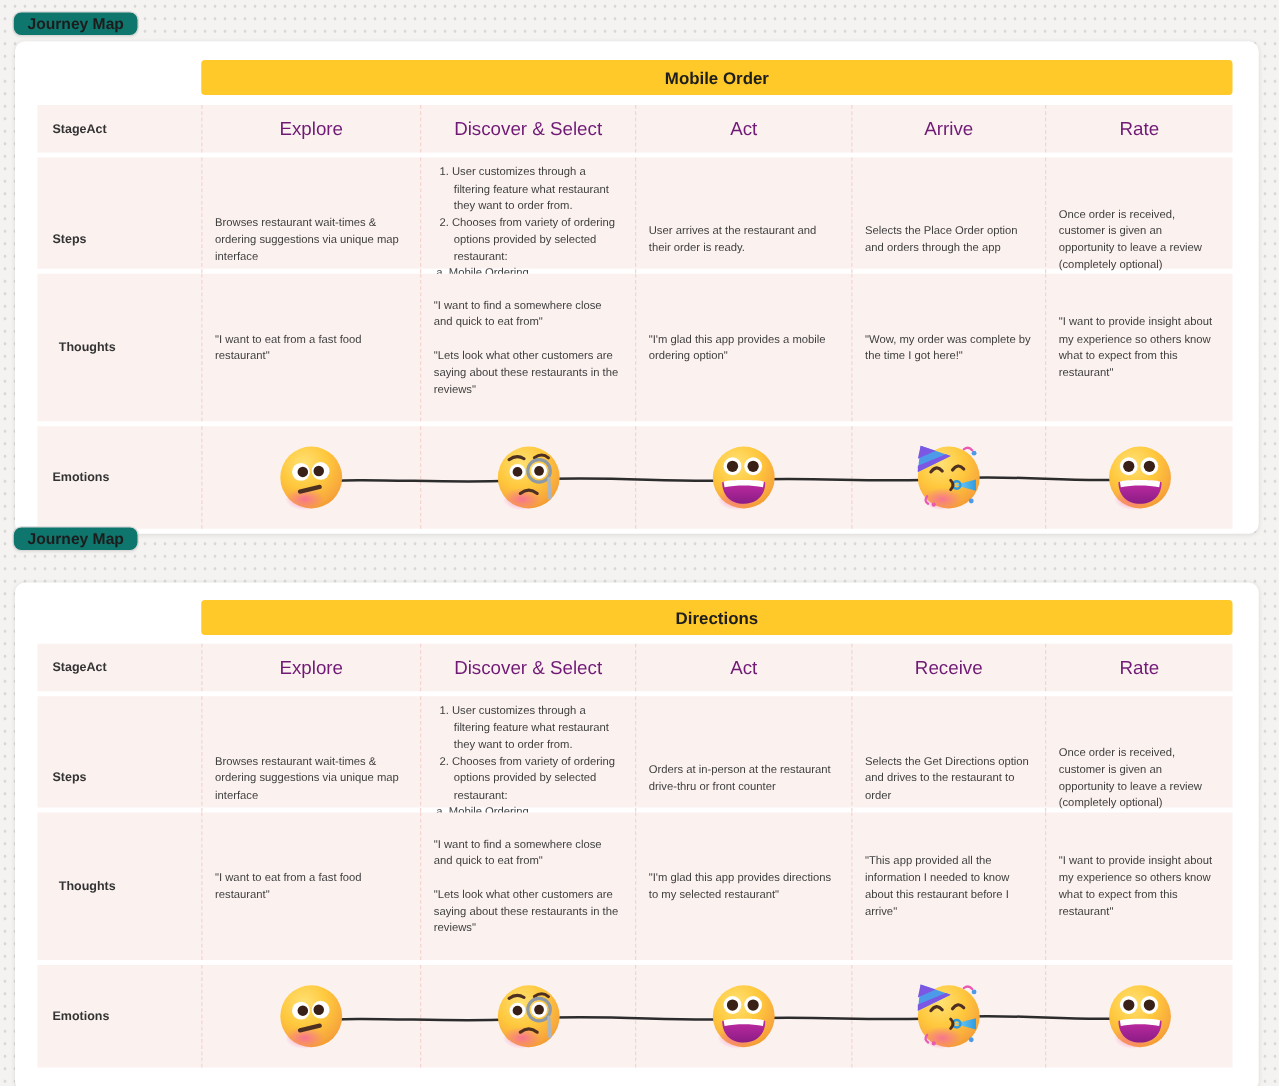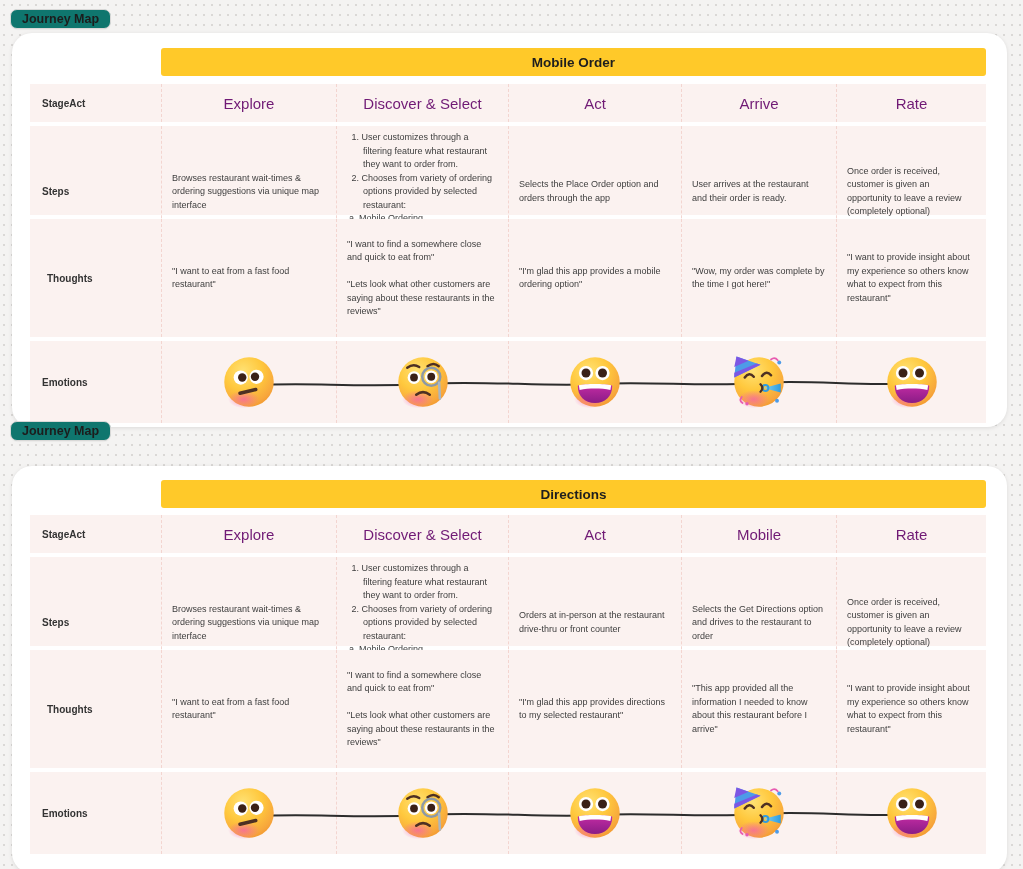--- a/index.html
+++ b/index.html
@@ -14,21 +14,21 @@
   .section-0{top:9px;}
   .section-1{top:421px;}
   .pill{
     position:absolute;left:10px;top:0;z-index:5;
     background:#0f766e;border:1px solid #D9D8D7;border-radius:7px;
     padding:2px 11px;font-size:12.5px;font-weight:700;color:#1c1c1c;
     white-space:nowrap;box-shadow:0 1px 1px rgba(0,0,0,.04);
   }
   .card{
     position:absolute;left:12px;top:24px;width:995px;background:#ffffff;
-    border-radius:20px;box-shadow:0 1px 4px rgba(0,0,0,.10);z-index:1;
+    border-radius:8px;box-shadow:0 1px 4px rgba(0,0,0,.10);z-index:1;
   }
   .section-1 .card{top:25px;height:407px;margin-top:20px;}
   .section-0 .card{height:394px;}
   .header-bar{
     position:absolute;left:149px;top:15px;width:825px;height:28px;
     background:#FFC929;border-radius:3px;
     display:flex;align-items:center;justify-content:center;
     font-size:13.5px;font-weight:700;color:#1E1E1E;
   }
   .section-1 .header-bar{top:14px;}
@@ -110,24 +110,24 @@
             </div>
         <div class="cell text-cell">
               <div class="steps-list">
                 <div class="step-line"> 1. User customizes through a filtering feature what restaurant they want to order from.</div>
                 <div class="step-line"> 2. Chooses from variety of ordering options provided by selected restaurant:</div>
                 <div class="step-line">a. Mobile Ordering</div>
                 <div class="step-line">b. Simply Drive to Restaurant and Order</div>
               </div>
             </div>
         <div class="cell text-cell">
+              <div class="inner">User arrives at the restaurant and their order is ready.</div>
+            </div>
+        <div class="cell text-cell">
               <div class="inner">Selects the Place Order option and orders through the app</div>
-            </div>
-        <div class="cell text-cell">
-              <div class="inner">User arrives at the restaurant and their order is ready.</div>
             </div>
         <div class="cell text-cell">
               <div class="inner">Once order is received, customer is given an opportunity to leave a review (completely optional)</div>
             </div>
       </div>
 
       <div class="row row-thoughts">
         <div class="cell label-cell">Thoughts</div>
         <div class="cell text-cell">
               <div class="inner">"I want to eat from a fast food restaurant"</div>
@@ -243,21 +243,21 @@
     <div class="header-bar">
       <span>Directions</span>
     </div>
     <div class="grid">
 
       <div class="row row-stage">
         <div class="cell label-cell">StageAct</div>
         <div class="cell stage-cell">Explore</div>
         <div class="cell stage-cell">Discover &amp; Select</div>
         <div class="cell stage-cell">Act</div>
-        <div class="cell stage-cell">Mobile</div>
+        <div class="cell stage-cell">Receive</div>
         <div class="cell stage-cell">Rate</div>
       </div>
 
       <div class="row row-steps">
         <div class="cell label-cell">Steps</div>
         <div class="cell text-cell">
               <div class="inner">Browses restaurant wait-times &amp; ordering suggestions via unique map interface</div>
             </div>
         <div class="cell text-cell">
               <div class="steps-list">

